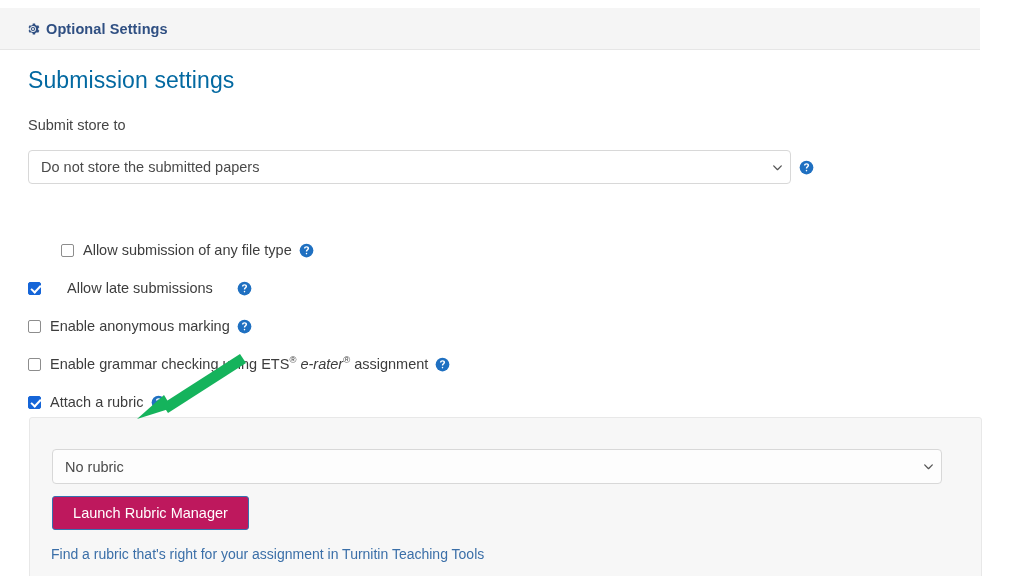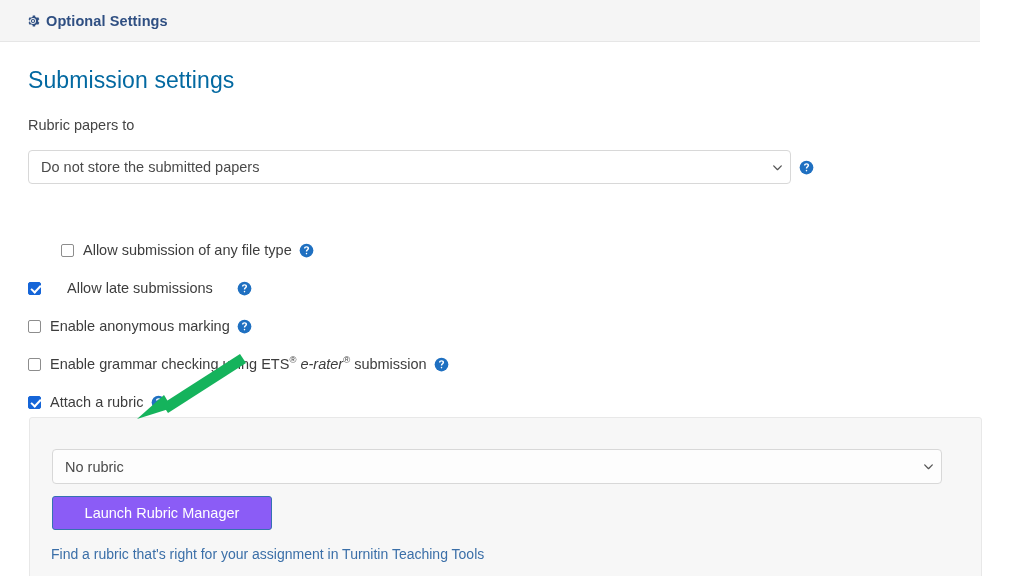--- a/index.html
+++ b/index.html
@@ -13,21 +13,21 @@
     font-family: "Liberation Sans", sans-serif;
     color: #3b3b3b;
     overflow: hidden;
     position: relative;
   }
 
   
   .header-bar {
     position: absolute;
     left: 0;
-    top: 0;
+    top: 8px;
     width: 980px;
     height: 42px;
     background: #f5f5f5;
     border-bottom: 1px solid #e6e6e6;
     box-sizing: border-box;
     display: flex;
     align-items: center;
   }
   .header-title {
     display: flex;
@@ -197,24 +197,24 @@
     left: 22px;
     top: 31px;
     width: 890px;
     height: 35px;
     background: #fdfdfd;
   }
   .launch-btn {
     position: absolute;
     left: 22px;
     top: 78px;
-    width: 220px;
+    width: 197px;
     height: 34px;
     box-sizing: border-box;
-    background: #8b5cf6;
+    background: #be185d;
     border: 1px solid #3572b0;
     border-radius: 3px;
     color: #ffffff;
     font-size: 14.5px;
     font-family: "Liberation Sans", sans-serif;
     display: flex;
     align-items: center;
     justify-content: center;
     cursor: pointer;
     padding: 0;
@@ -252,21 +252,21 @@
       </svg>
     </span>
     <span>Optional Settings</span>
   </div>
 </div>
 
 <div class="content">
 
   <h1 class="page-title">Submission settings</h1>
 
-  <div class="field-label">Rubric papers to</div>
+  <div class="field-label">Submit store to</div>
 
   <div class="select-box" id="submit-papers-select">
     <span class="select-value">Do not store the submitted papers</span>
     <span class="chevron">
       <svg width="13" height="13" viewBox="0 0 24 24" fill="none" stroke="#555" stroke-width="2.4" stroke-linecap="round" stroke-linejoin="round">
           <polyline points="5,9 12,16 19,9"></polyline>
         </svg>
     </span>
   </div>
 
@@ -309,21 +309,21 @@
       <svg width="15" height="15" viewBox="0 0 24 24" aria-hidden="true">
         <circle cx="12" cy="12" r="11" fill="#1f70c1"></circle>
         <path d="M12 18.2a1.25 1.25 0 1 0 0-2.5 1.25 1.25 0 0 0 0 2.5z" fill="#ffffff"></path>
         <path d="M12 5.2c-2.3 0-3.9 1.3-4.2 3.4l2.3.3c.15-1 .8-1.6 1.8-1.6 1 0 1.7.6 1.7 1.4 0 .7-.35 1.1-1.2 1.7-1.05.75-1.5 1.45-1.45 2.8l.02.55h2.25v-.4c0-.85.3-1.25 1.25-1.95 1.1-.8 1.7-1.65 1.7-2.95 0-2-1.65-3.25-4.17-3.25z" fill="#ffffff"></path>
       </svg>
     </span>
   </div>
 
   <div class="checkbox-row" id="row-grammar">
     <span class="cb off"></span>
-    <span class="cb-label"><span>Enable grammar checking using ETS</span><span class="sup">®</span><span> </span><span class="ital">e-rater</span><span class="sup">®</span><span> submission</span></span>
+    <span class="cb-label"><span>Enable grammar checking using ETS</span><span class="sup">®</span><span> </span><span class="ital">e-rater</span><span class="sup">®</span><span> assignment</span></span>
     <span class="help-icon">
       <svg width="15" height="15" viewBox="0 0 24 24" aria-hidden="true">
         <circle cx="12" cy="12" r="11" fill="#1f70c1"></circle>
         <path d="M12 18.2a1.25 1.25 0 1 0 0-2.5 1.25 1.25 0 0 0 0 2.5z" fill="#ffffff"></path>
         <path d="M12 5.2c-2.3 0-3.9 1.3-4.2 3.4l2.3.3c.15-1 .8-1.6 1.8-1.6 1 0 1.7.6 1.7 1.4 0 .7-.35 1.1-1.2 1.7-1.05.75-1.5 1.45-1.45 2.8l.02.55h2.25v-.4c0-.85.3-1.25 1.25-1.95 1.1-.8 1.7-1.65 1.7-2.95 0-2-1.65-3.25-4.17-3.25z" fill="#ffffff"></path>
       </svg>
     </span>
   </div>
 
   <div class="checkbox-row" id="row-rubric">

